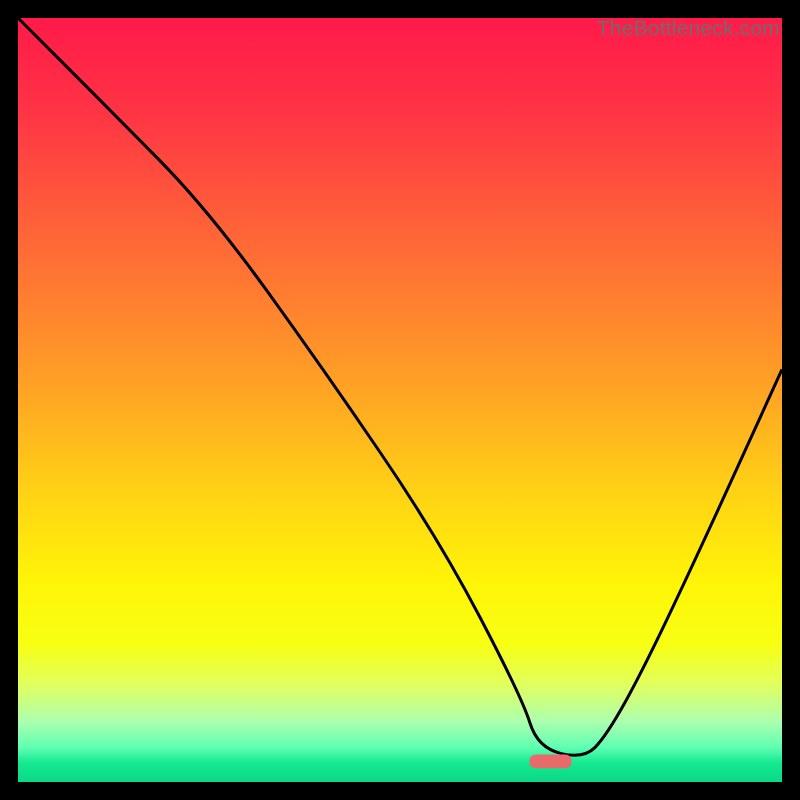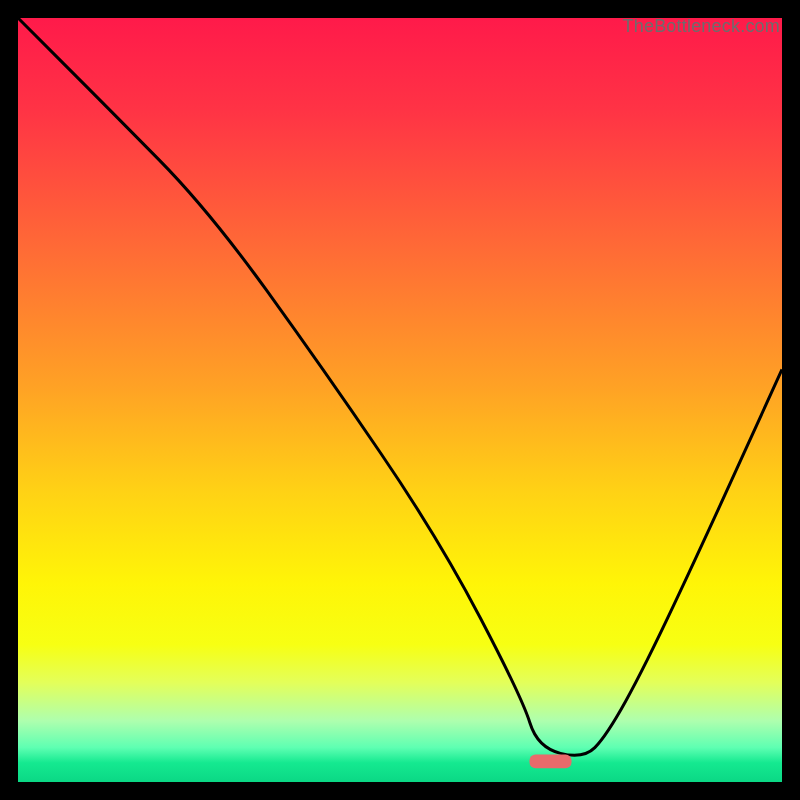--- a/index.html
+++ b/index.html
@@ -24,21 +24,21 @@
     left: 0;
     top: 0;
     width: 764px;
     height: 764px;
   }
   .watermark {
     position: absolute;
     top: -2px;
     right: 2px;
     color: #6d6d6d;
-    font-size: 18px;
+    font-size: 21px;
     font-weight: 500;
     letter-spacing: 0.2px;
   }
 </style>
 </head>
 <body>
 
 <div class="frame">
   <svg class="plot" viewBox="0 0 764 764" preserveAspectRatio="none">
     <defs>

